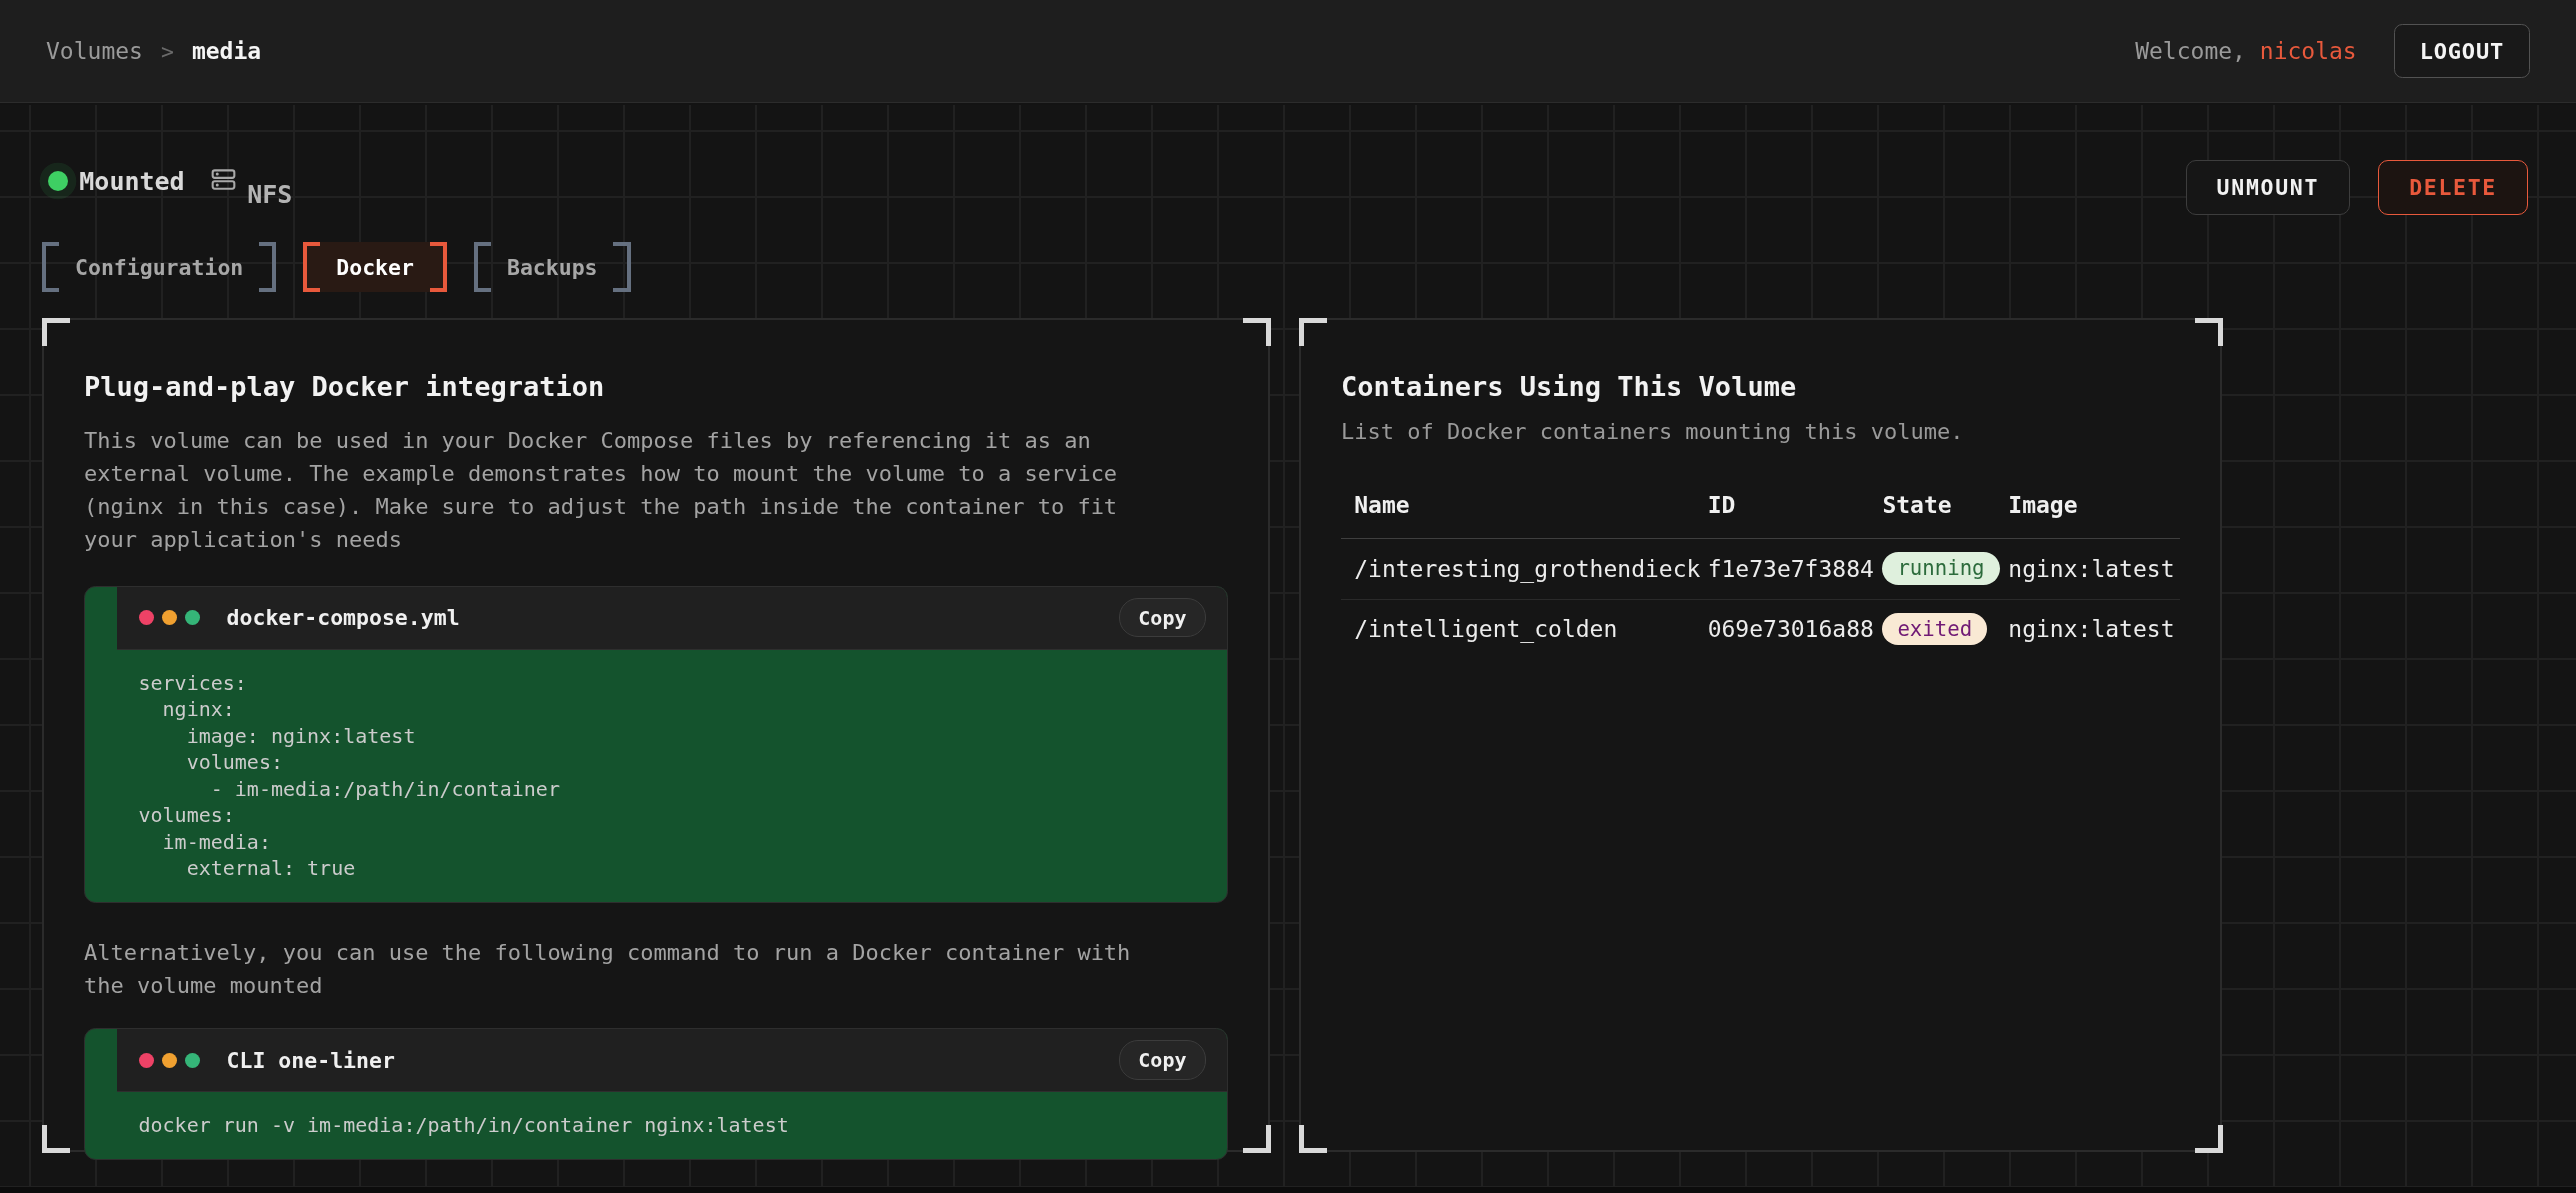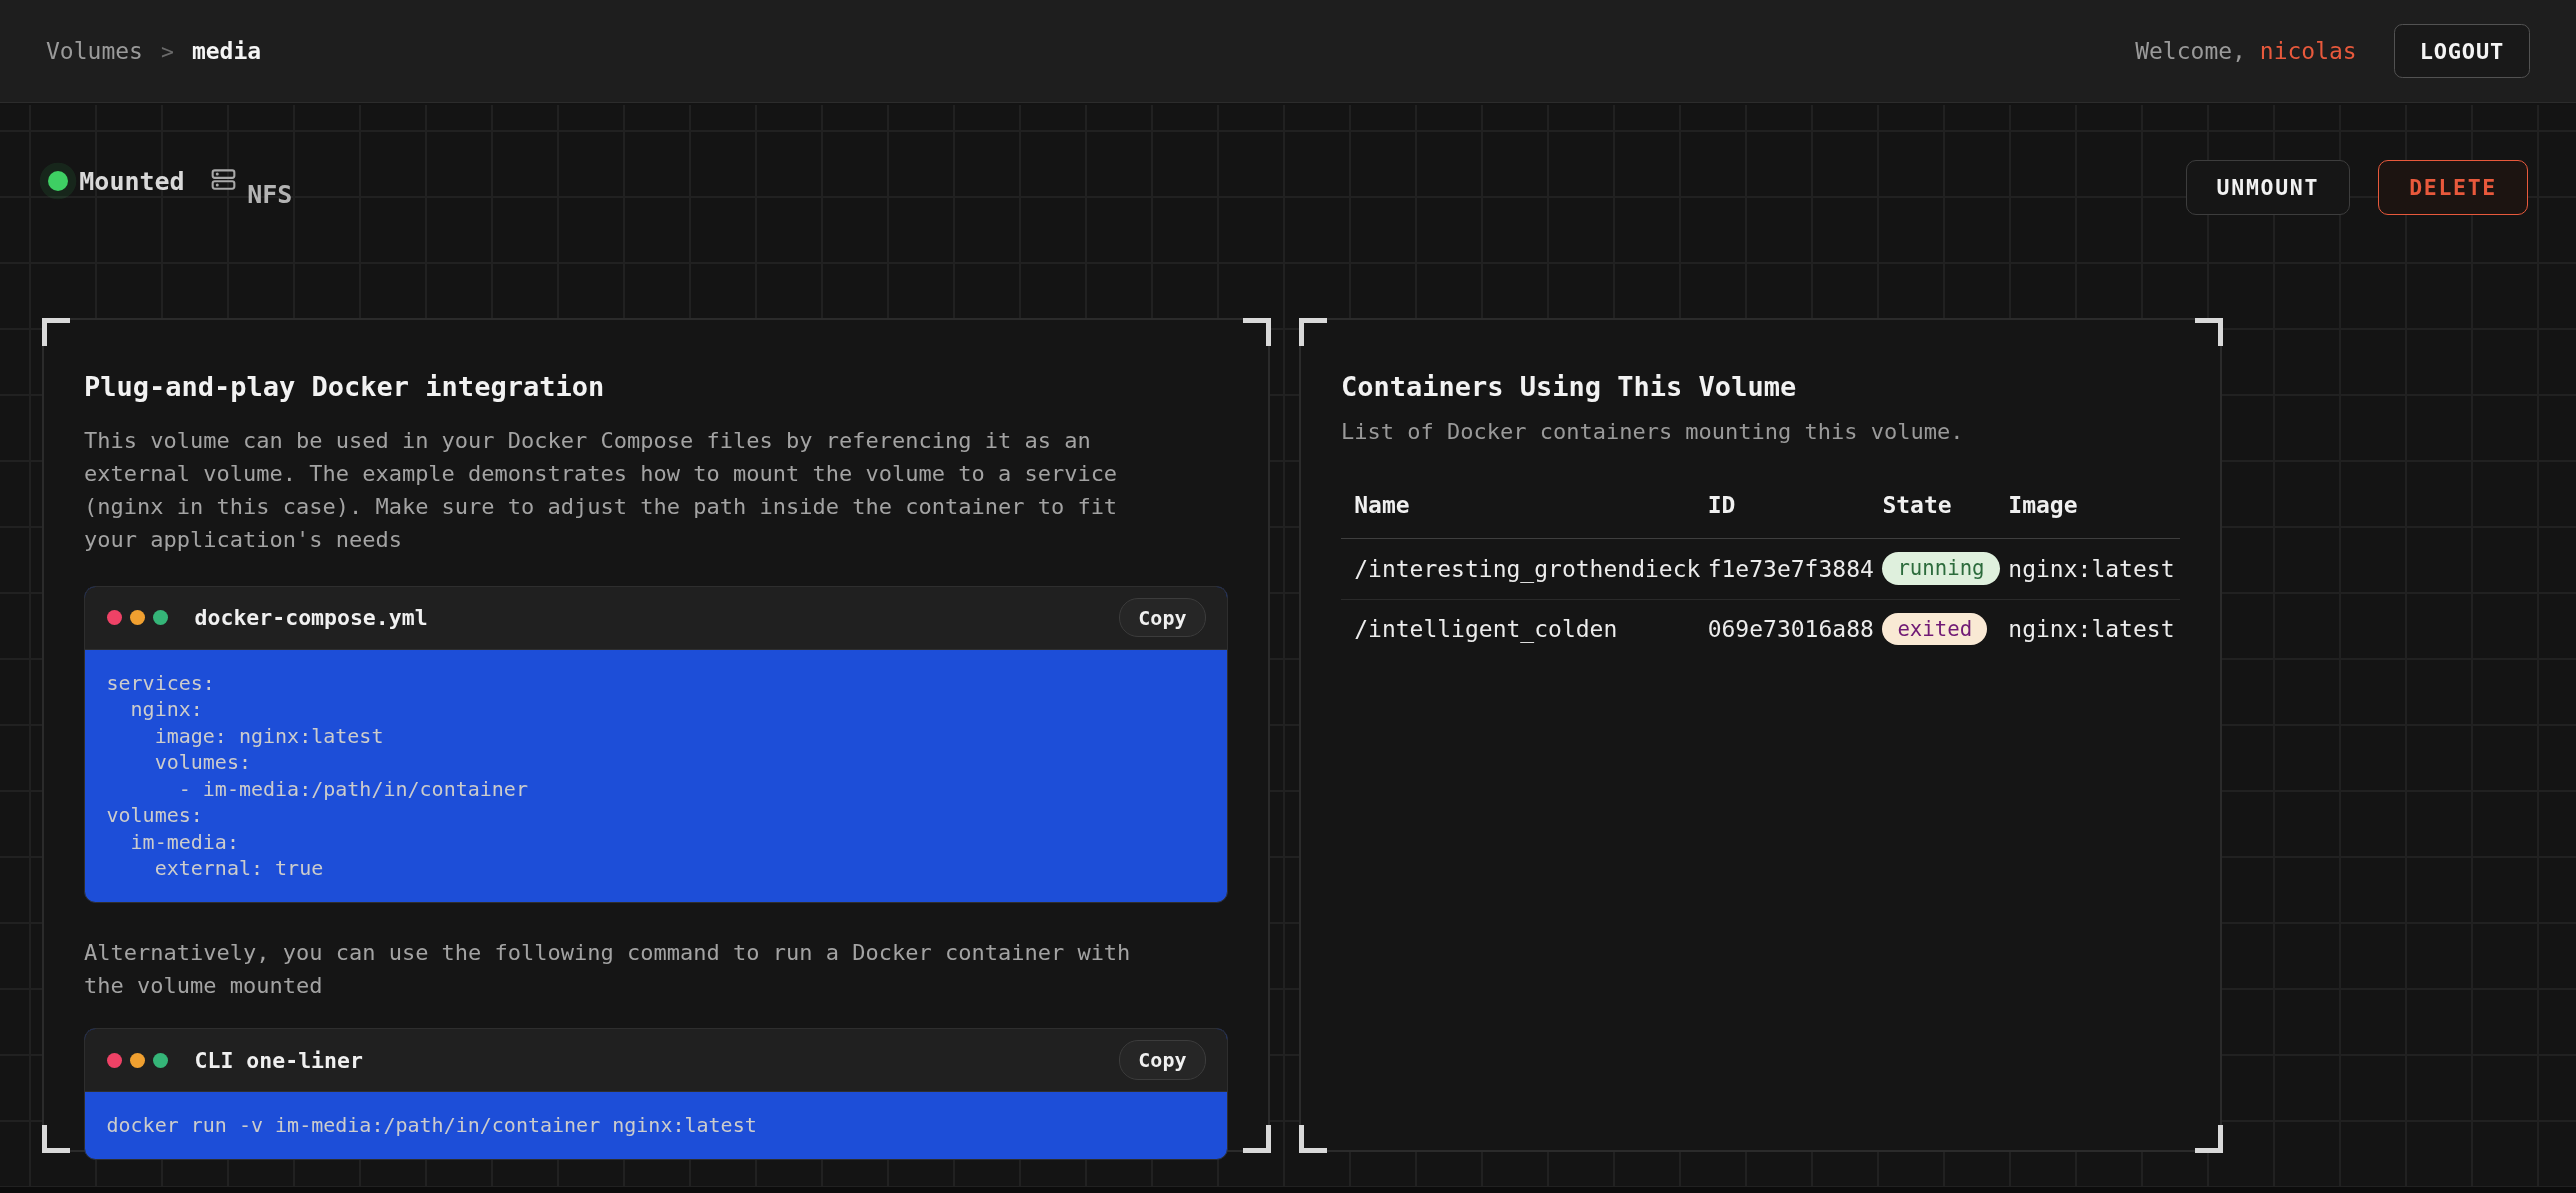--- a/index.html
+++ b/index.html
@@ -103,21 +103,21 @@
 
   .panel-title { font-size:27px; font-weight:bold; color:#f2f2f2; margin-top:15px; }
   .panel-desc {
     margin-top:21.5px; font-size:22px; line-height:33px; color:#a3a3a3;
     max-width:1075px;
   }
 
   
   .code-block {
     margin-top:30px; border:1.7px solid #2e2e2e; border-radius:11.6px;
-    overflow:hidden; background:#1d4ed8;
+    overflow:hidden; background:#14532d;padding-left:32px;
   }
   .code-header {
     display:flex; align-items:center; background:#202020;
     border-bottom:1.7px solid #2e2e2e; height:63px; padding:0 21.5px;
   }
   .dots { display:flex; gap:8.3px; }
   .dot { width:15px; height:15px; border-radius:50%; }
   .dot-red   { background:#ee4266; }
   .dot-amber { background:#f0a030; }
   .dot-green { background:#35b578; }
@@ -186,20 +186,25 @@
       </span>
       <span class="nfs-label">NFS</span>
     </span>
   </div>
 
   <div class="panel-actions">
     <button class="btn btn-unmount">UNMOUNT</button>
     <button class="btn btn-delete">DELETE</button>
   </div>
 
+  <nav class="tabs">
+    <div class="tab">Configuration</div>
+    <div class="tab active">Docker</div>
+    <div class="tab">Backups</div>
+  </nav>
 
   <div class="panels">
 
     <section class="panel panel-left">
       <span class="corner tl"></span>
       <span class="corner tr"></span>
       <span class="corner bl"></span>
       <span class="corner br"></span>
 
       <h2 class="panel-title">Plug-and-play Docker integration</h2>

